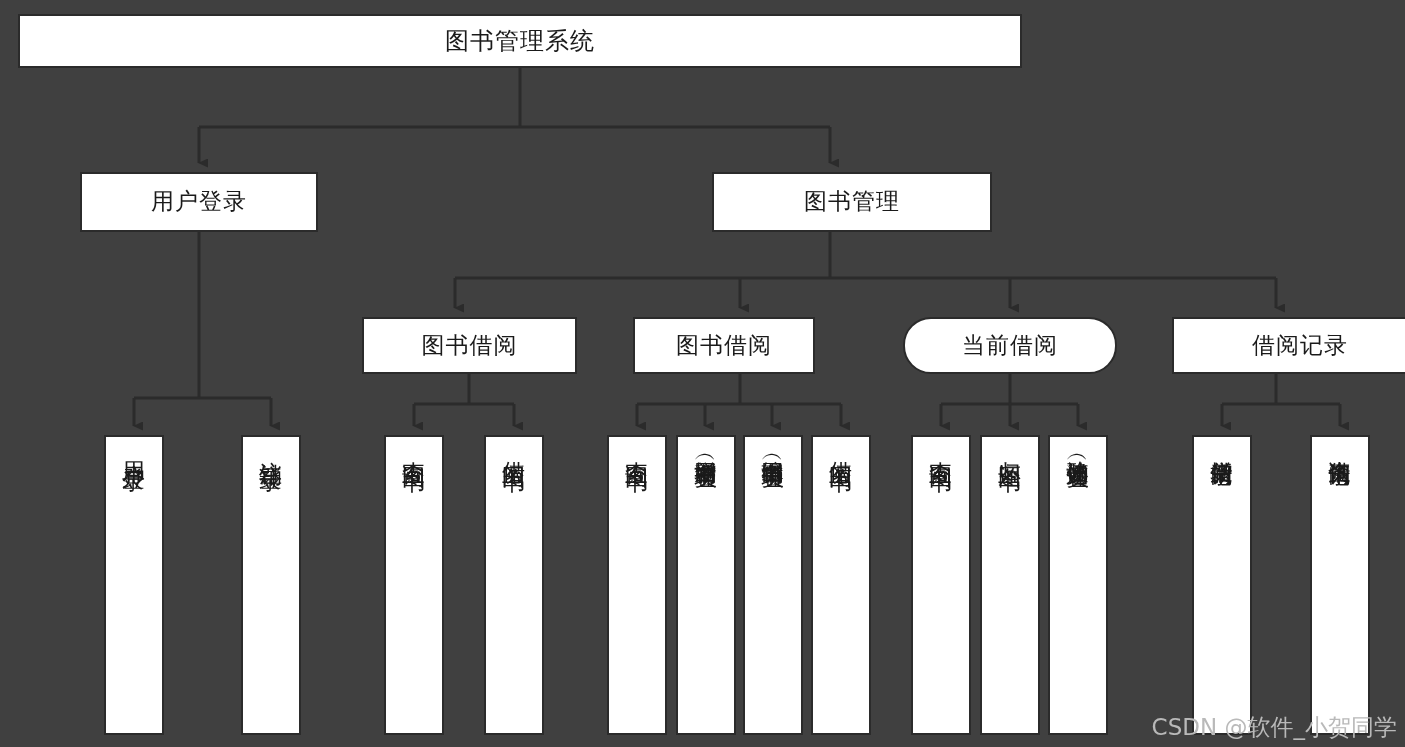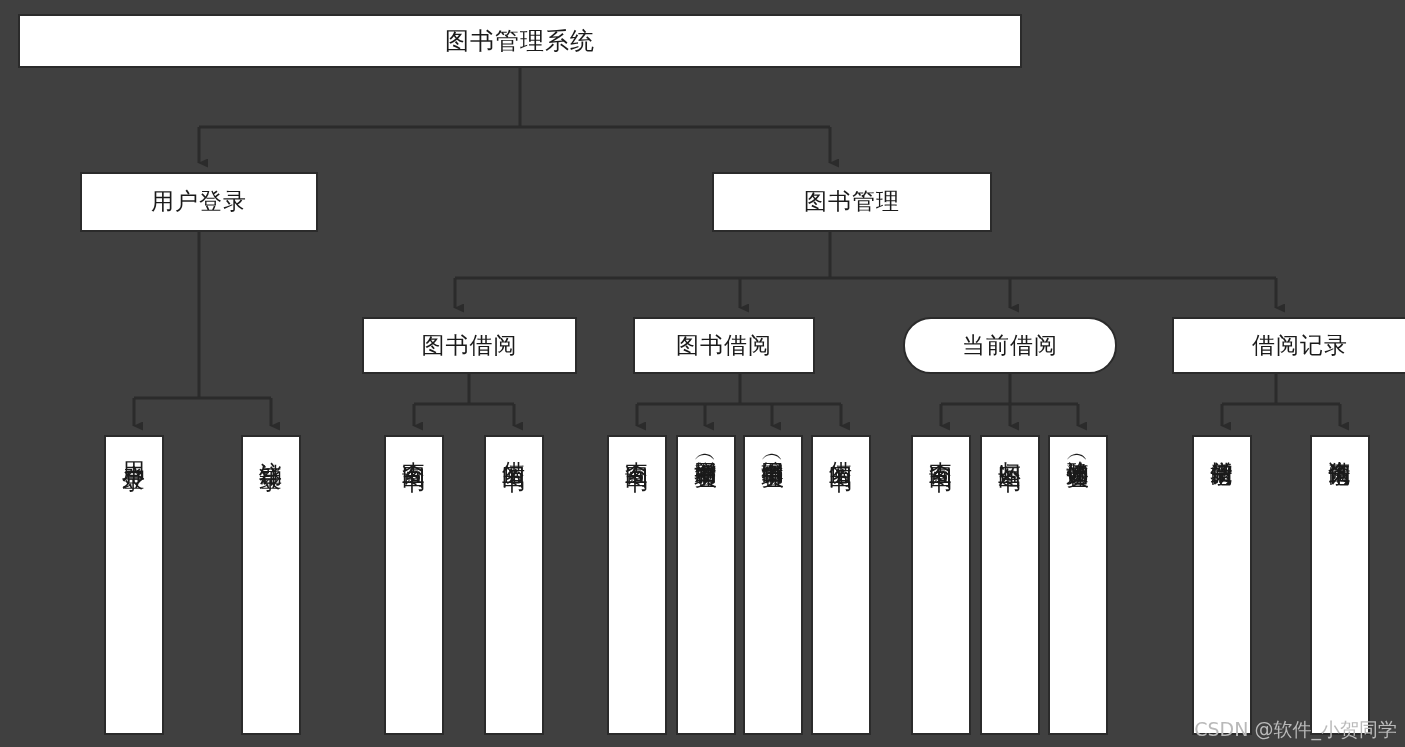--- a/index.html
+++ b/index.html
@@ -65,21 +65,21 @@
     white-space: nowrap;
   }
   .node.leaf.tall-text .node-label {
     font-size: 22px;
     letter-spacing: 1px;
   }
   #watermark {
     position: absolute;
     right: 8px;
     bottom: 4px;
-    font-size: 19px;
+    font-size: 23px;
     color: #b9b9b9;
     white-space: nowrap;
     user-select: none;
   }
 </style>
 </head>
 <body>
 
 <div id="diagram-root">
 

